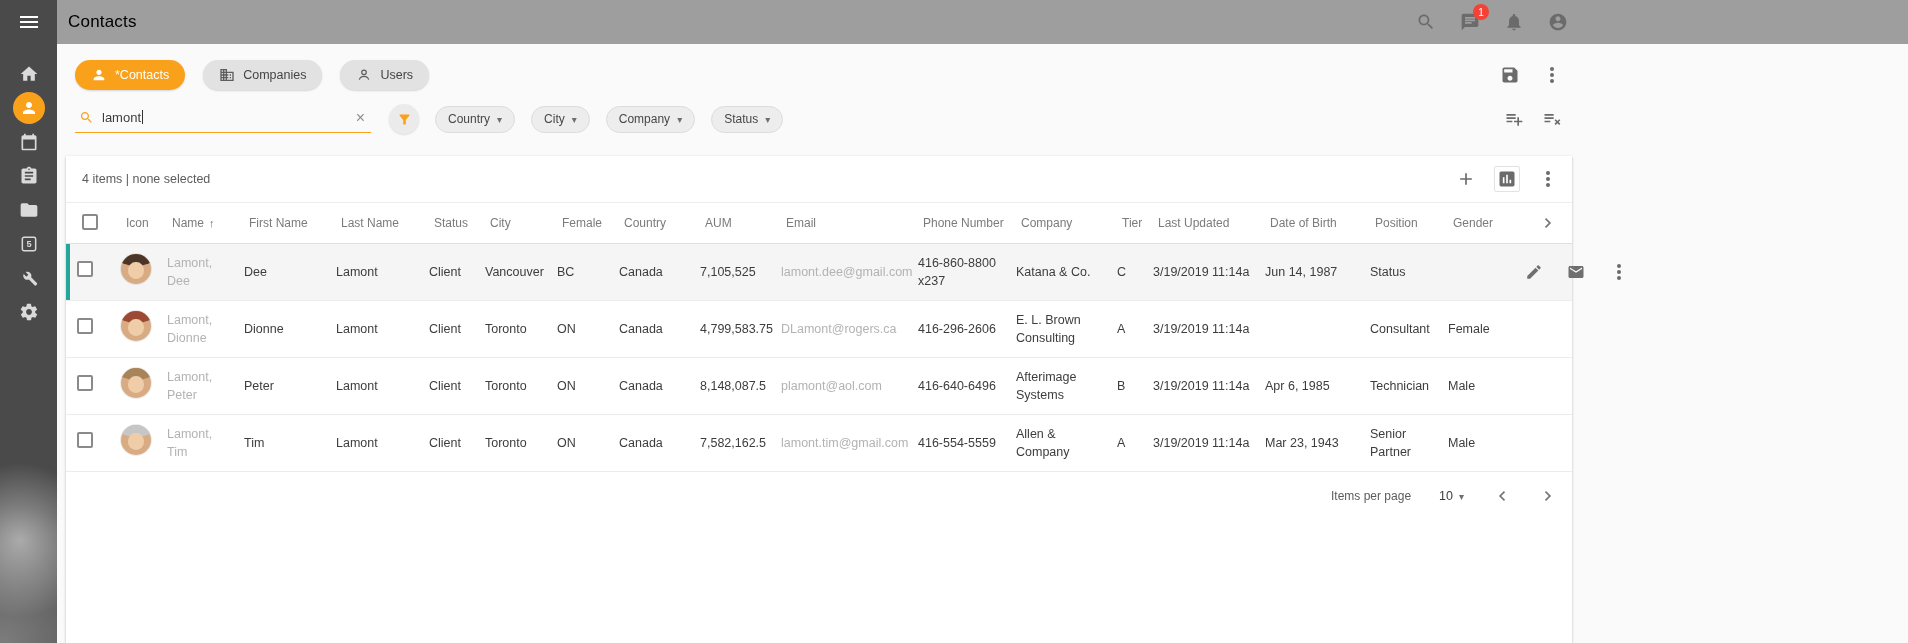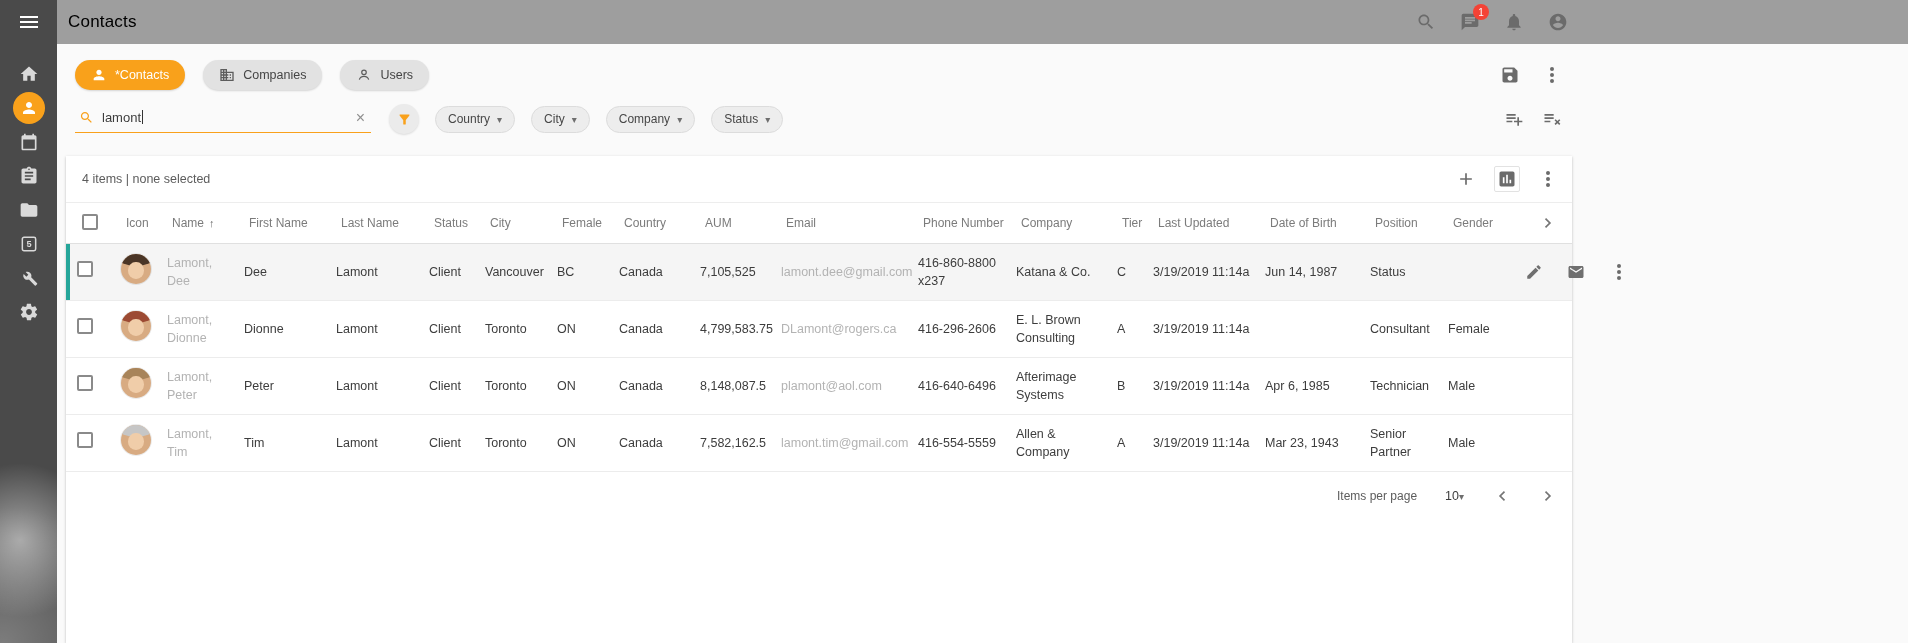--- a/index.html
+++ b/index.html
@@ -85,21 +85,21 @@
   .avatar { width:30px; height:30px; border-radius:50%; position:relative; overflow:hidden; display:inline-block; background:#d8ab82; box-shadow:0 0 0 1px rgba(0,0,0,.08); }
   .avatar::before { content:""; position:absolute; top:-5px; left:-3px; right:-3px; height:17px; border-radius:50%; background:var(--hair,#555); }
   .avatar::after { content:""; position:absolute; top:8px; left:7px; width:16px; height:17px; border-radius:48%; background:#f0cda9; }
   .av-0 { --hair:#4a3526; }
   .av-1 { --hair:#9c4a33; }
   .av-2 { --hair:#a8845a; }
   .av-3 { --hair:#c6c6c6; }
 
   
   .pagination { display:flex; align-items:center; justify-content:flex-end; gap:28px; padding:14px 14px 18px 0; font-size:12px; color:#5c5c5c; flex:none; }
-  .page-size { display:flex; align-items:center; color:#3d3d3d; font-size:12.5px; cursor:pointer;justify-content:space-between; }
+  .page-size { display:flex; align-items:center; gap:6px; color:#3d3d3d; font-size:12.5px; cursor:pointer;justify-content:space-between; }
   .page-size .caret { font-size:10px; color:#6e6e6e; }
   .pager-nav { display:flex; align-items:center; gap:26px; }
 </style>
 </head>
 <body>
 
 <header class="topbar">
   <h1 class="topbar-title">Contacts</h1>
   <div class="topbar-icons">
     <span class="icon-btn">

